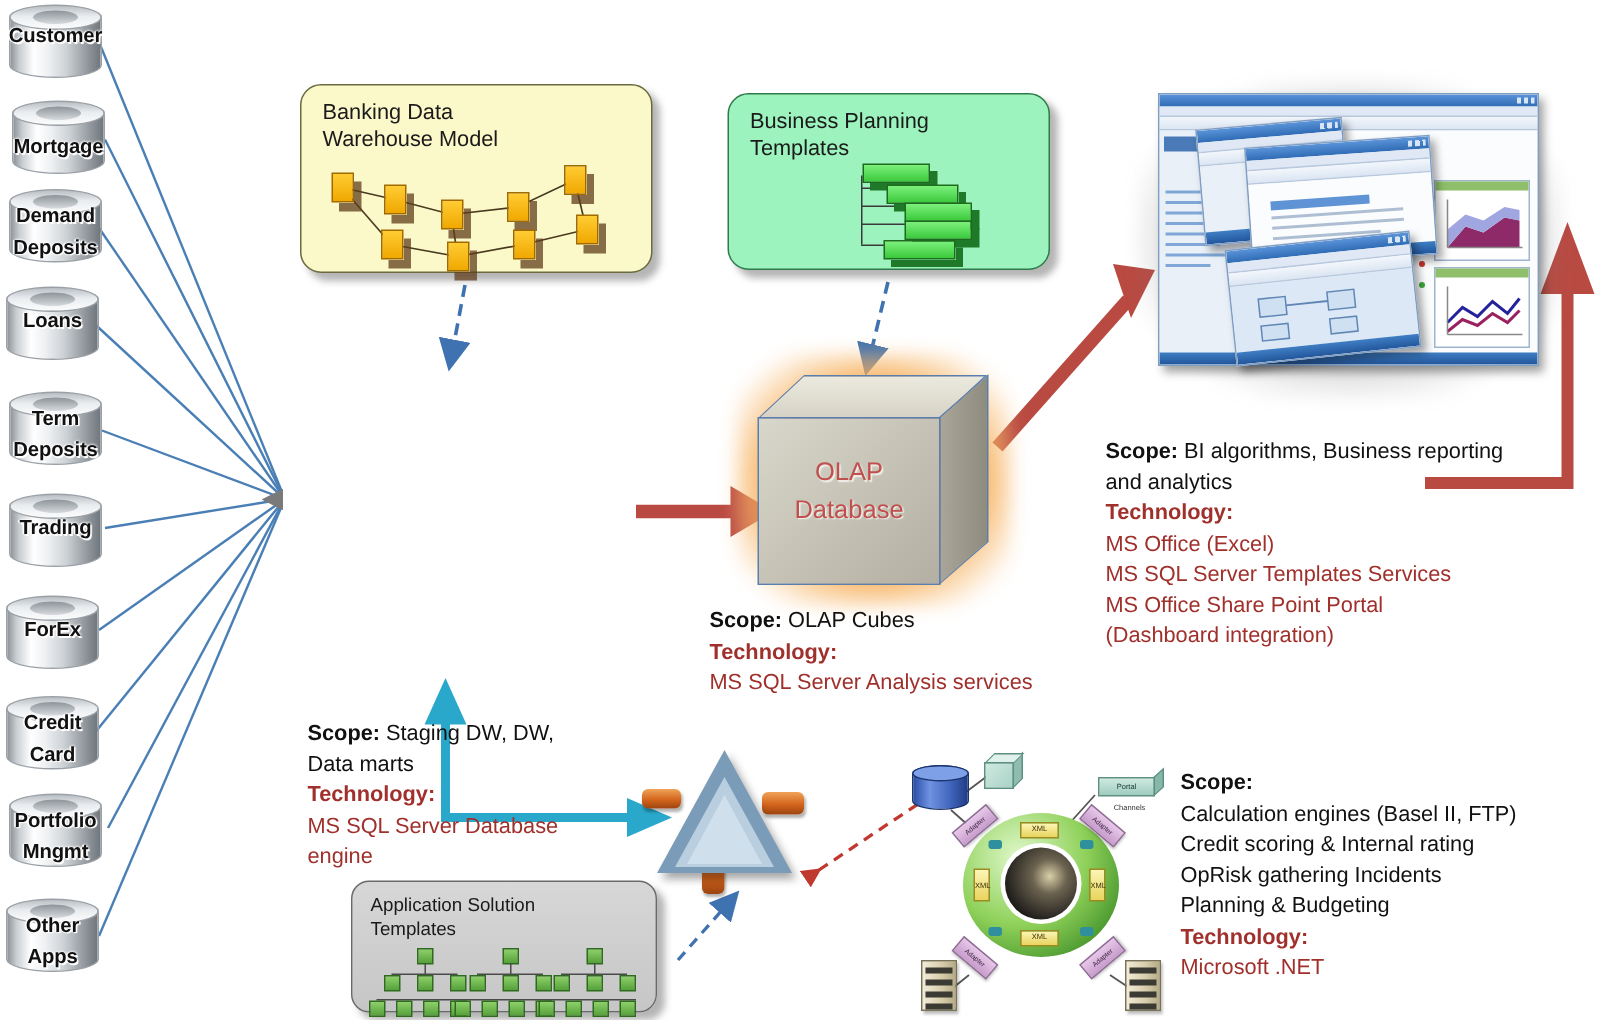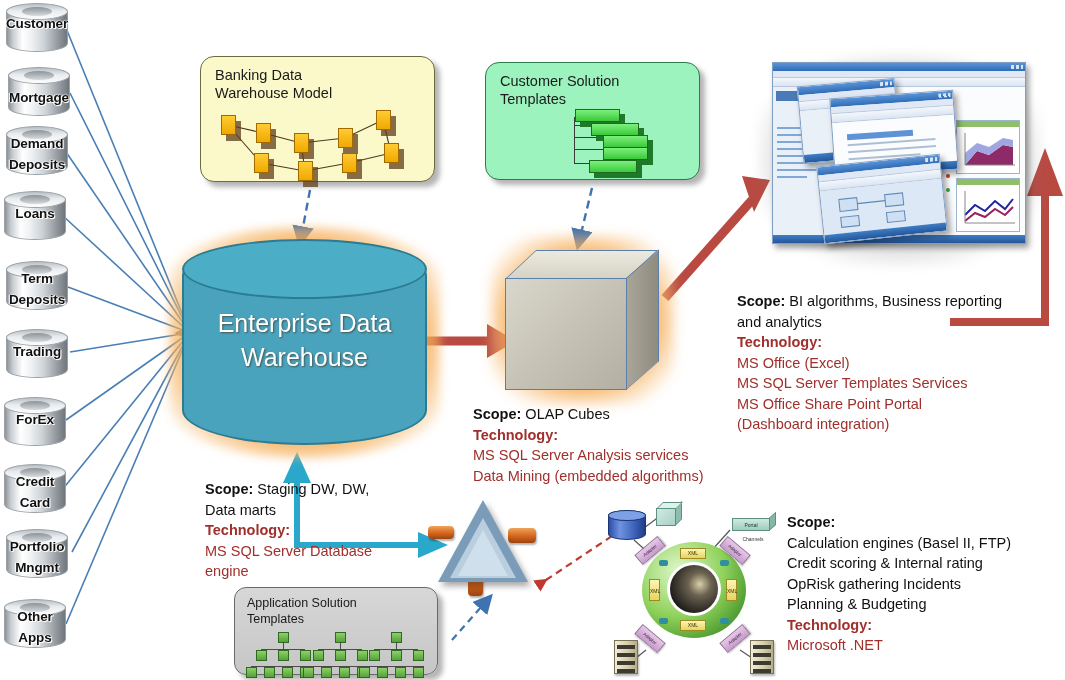--- a/index.html
+++ b/index.html
@@ -520,51 +520,46 @@
       <div class="nodesq" style="left:175px;top:53px;"></div>
       <div class="nodesq" style="left:53px;top:96px;"></div>
       <div class="nodesq" style="left:97px;top:104px;"></div>
       <div class="nodesq" style="left:141px;top:96px;"></div>
       <div class="nodesq" style="left:183px;top:86px;"></div>
     </div>
   </div>
 
   <div class="rbox" id="bst" style="left:485px;top:62px;width:215px;height:118px;">
     <div class="title">
-      <span>Customer Solution</span><br>
+      <span>Business Planning</span><br>
       <span>Templates</span>
     </div>
     <div>
       <div class="gline" style="left:88px;top:54px;width:1px;height:46px;"></div>
       <div class="gline" style="left:88px;top:62px;width:18px;height:1px;"></div>
       <div class="gline" style="left:88px;top:74px;width:30px;height:1px;"></div>
       <div class="gline" style="left:88px;top:86px;width:30px;height:1px;"></div>
       <div class="gline" style="left:88px;top:100px;width:16px;height:1px;"></div>
       <div class="gbar" style="left:89px;top:46px;width:45px;"></div>
       <div class="gbar" style="left:105px;top:60px;width:48px;"></div>
       <div class="gbar" style="left:117px;top:72px;width:45px;"></div>
       <div class="gbar" style="left:117px;top:84px;width:45px;"></div>
       <div class="gbar" style="left:103px;top:97px;width:48px;"></div>
     </div>
   </div>
 
-  <div id="edw">
-    <div class="glow"></div>
-    <div class="body"></div>
-    <div class="top"></div>
-    <div class="txt">
-      <span>Enterprise Data</span><br><span>Warehouse</span>
-    </div>
-  </div>
 
   <div id="olap">
     <div class="glow"></div>
     <div class="face-top"></div>
     <div class="face-side"></div>
     <div class="face-front"></div>
+    <div class="txt">
+      <span>OLAP</span><br><span>Database</span>
+    </div>
   </div>
 
   <div id="bi">
     <div class="shadowpad"></div>
 
     <div class="win" style="left:6px;top:2px;width:252px;height:180px;">
       <div class="tb"></div>
       <div class="menu"></div>
       <div class="tool"></div>
       <div class="nav">
@@ -770,21 +765,20 @@
     <span>Data marts</span><br>
     <span class="tk">Technology:</span><br>
     <span class="t">MS SQL Server Database</span><br>
     <span class="t">engine</span>
   </div>
 
   <div class="scope" style="left:473px;top:404px;">
     <span class="k">Scope:</span><span> OLAP Cubes</span><br>
     <span class="tk">Technology:</span><br>
     <span class="t">MS SQL Server Analysis services</span><br>
-    <span class="t">Data Mining (embedded algorithms)</span>
   </div>
 
   <div class="scope" style="left:737px;top:291px;">
     <span class="k">Scope:</span><span> BI algorithms, Business reporting</span><br>
     <span>and analytics</span><br>
     <span class="tk">Technology:</span><br>
     <span class="t">MS Office (Excel)</span><br>
     <span class="t">MS SQL Server Templates Services</span><br>
     <span class="t">MS Office Share Point Portal</span><br>
     <span class="t">(Dashboard integration)</span>

